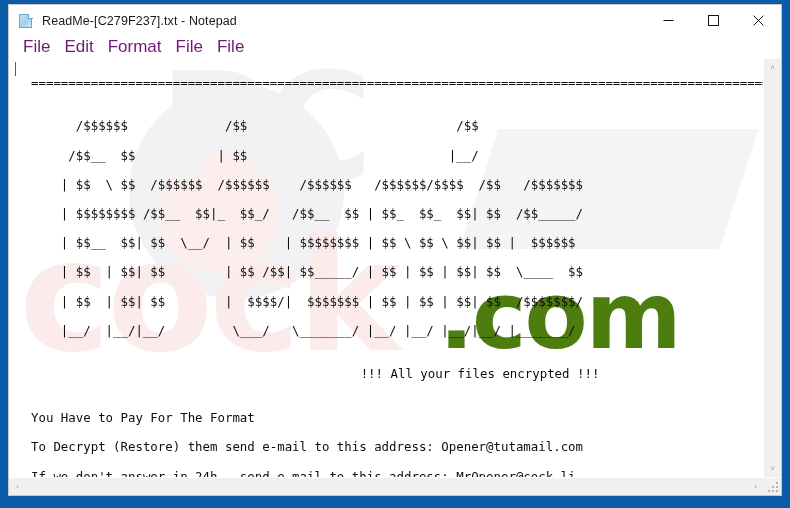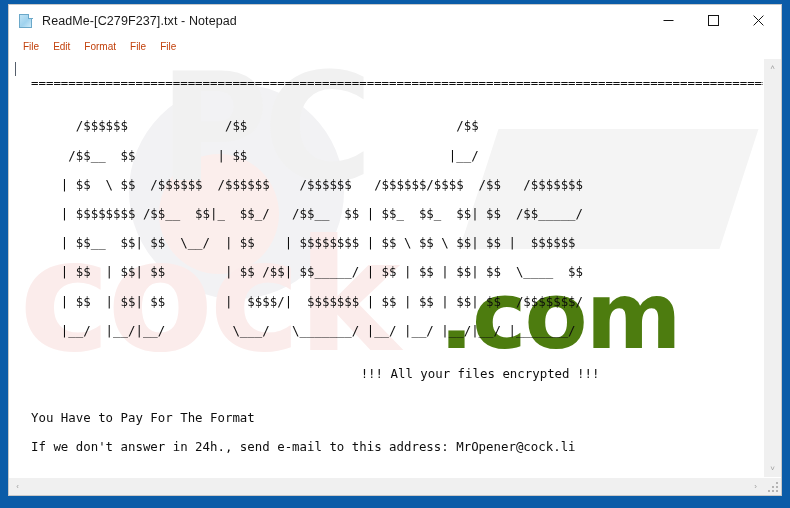--- a/index.html
+++ b/index.html
@@ -104,22 +104,22 @@
   
   .menubar {
     height: 22px;
     min-height: 22px;
     background: #ffffff;
     display: flex;
     align-items: center;
     padding-left: 7px;
   }
   .menuitem {
-    font-size: 10px;
-    color: #c2410c;
+    font-size: 17px;
+    color: #701a75;
     padding: 1px 7px 2px 7px;
     white-space: nowrap;
   }
 
   
   .editor-wrap {
     flex: 1 1 auto;
     display: flex;
     position: relative;
     min-height: 0;
@@ -347,20 +347,21 @@
 <div>    | $$  \ $$  /$$$$$$  /$$$$$$    /$$$$$$   /$$$$$$/$$$$  /$$   /$$$$$$$       </div>
 <div>    | $$$$$$$$ /$$__  $$|_  $$_/   /$$__  $$ | $$_  $$_  $$| $$  /$$_____/       </div>
 <div>    | $$__  $$| $$  \__/  | $$    | $$$$$$$$ | $$ \ $$ \ $$| $$ |  $$$$$$        </div>
 <div>    | $$  | $$| $$        | $$ /$$| $$_____/ | $$ | $$ | $$| $$  \____  $$       </div>
 <div>    | $$  | $$| $$        |  $$$$/|  $$$$$$$ | $$ | $$ | $$| $$  /$$$$$$$/       </div>
 <div>    |__/  |__/|__/         \___/   \_______/ |__/ |__/ |__/|__/ |_______/        </div>
 <div></div>
 <div style="text-align:center;padding-left:166px;">!!! All your files encrypted !!!</div>
 <div></div>
 <div>You Have to Pay For The Format</div>
+<div>To Decrypt (Restore) them send e-mail to this address: Opener@tutamail.com</div>
 <div>If we don't answer in 24h., send e-mail to this address: MrOpener@cock.li</div>
 
 <div></div>
 <div></div>
 
         </div>
       </div>
 
       <div class="vscroll">
         <div class="sb-arrow">˄</div>

